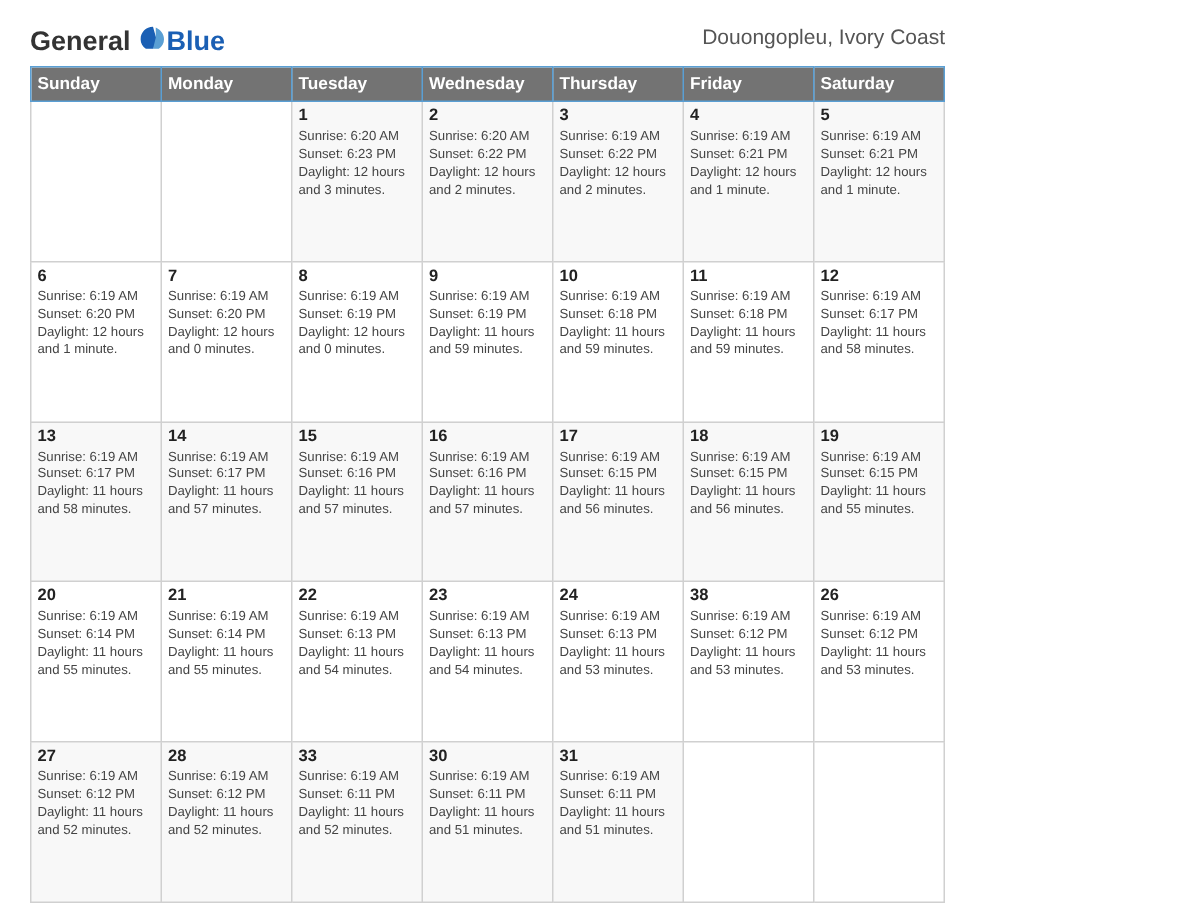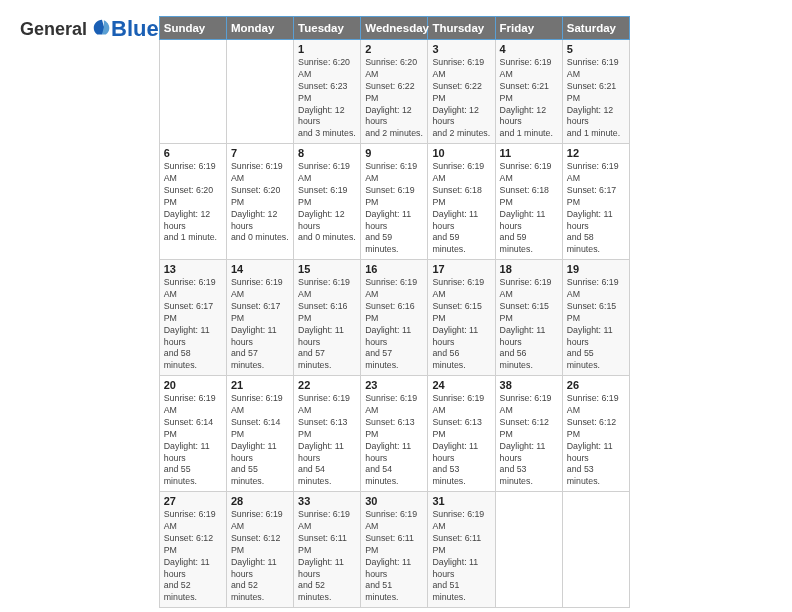--- a/index.html
+++ b/index.html
@@ -8,21 +8,21 @@
       background: #fff;
       width: 792px;
       height: 612px;
       overflow: hidden;
     }
     .page {
       width: 650px;
       height: 612px;
       padding: 16px 20px 10px 20px;
       display: flex;
-      flex-direction: row;
+      flex-direction: column;
     }
     .header {
       display: flex;
       align-items: flex-start;
       justify-content: space-between;
       margin-bottom: 6px;
     }
     .logo {
       display: flex;
       flex-direction: column;
@@ -98,24 +98,25 @@
 
 <div class="page">
   <div class="header">
     <div class="logo">
       <div class="logo-text">
         <span style="font-size:18px;font-weight:bold;color:#333;">General</span>
         <svg class="logo-icon" viewBox="0 0 24 24" fill="#1a5fb4">
           <path d="M12 2C7 2 3 6 3 11c0 3 1.5 5.5 3.8 7H12l4-6-2-3z" fill="#1a5fb4"></path>
           <path d="M14 2.5C17.5 4 20 7.2 20 11c0 3-1.5 5.5-3.8 7H12l2-8z" fill="#5a9fd4"></path>
         </svg>
-        <span style="font-size:22px;font-weight:bold;color:#1a5fb4;margin-left:-4px;">Blue</span>
+        <span style="font-size:18px;font-weight:bold;color:#1a5fb4;margin-left:-4px;">Blue</span>
       </div>
     </div>
     <div class="title-area">
+      <div class="location">Douongopleu, Ivory Coast</div>
     </div>
   </div>
 
   <table class="calendar-table">
     <thead>
       <tr>
 
       <th>Sunday</th>
           <th>Monday</th>
           <th>Tuesday</th>

